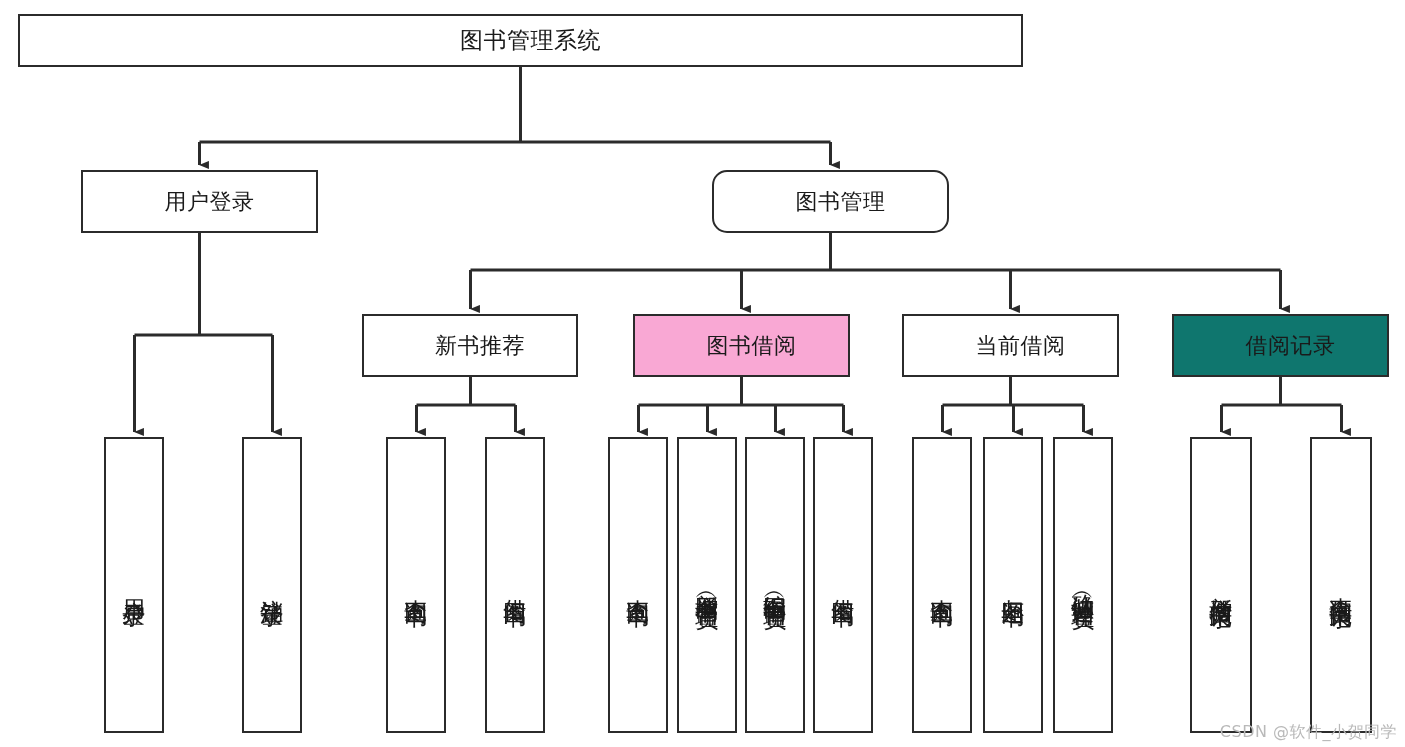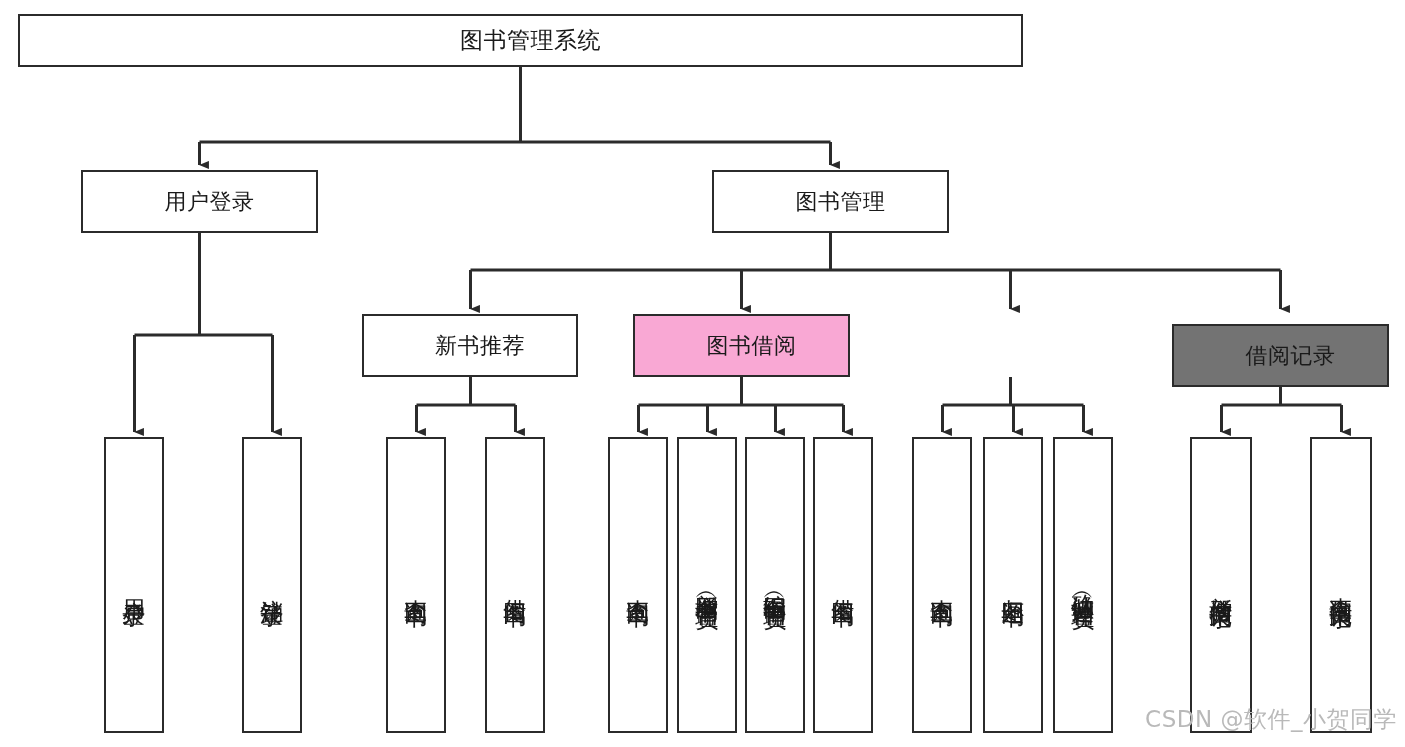--- a/index.html
+++ b/index.html
@@ -61,22 +61,22 @@
     text-orientation: upright;
     font-size: 23px;
     line-height: 1.06;
     letter-spacing: 2px;
     white-space: normal;
     max-height: 100%;
   }
   #watermark {
     position: absolute;
     right: 8px;
-    bottom: 12px;
-    font-size: 23px;
+    bottom: 4px;
+    font-size: 16px;
     color: #b9b9b9;
     letter-spacing: 0.5px;
     white-space: nowrap;
     pointer-events: none;
   }
 </style>
 </head>
 <body>
 
 <div id="canvas">
@@ -133,31 +133,34 @@
     </g>
   </svg>
 
   <div class="node horiz root" style="left: 18px; top: 14px; width: 1005px; height: 53px; border-color: rgb(43, 43, 43); background: rgb(255, 255, 255); color: rgb(26, 26, 26);">
     <span class="lbl">图书管理系统</span>
   </div>
 
   <div class="node horiz" style="left: 81px; top: 170px; width: 237px; height: 63px; border-color: rgb(43, 43, 43); background: rgb(255, 255, 255); color: rgb(26, 26, 26);">
     <span class="lbl">用户登录</span>
   </div>
-  <div class="node horiz" style="left: 712px; top: 170px; width: 237px; height: 63px; border-color: rgb(43, 43, 43); background: rgb(255, 255, 255); color: rgb(26, 26, 26);">
+  <div class="node horiz" style="left: 712px; top: 170px; width: 237px; height: 63px; border-color: rgb(43, 43, 43); background: rgb(255, 255, 255); color: rgb(26, 26, 26); border-radius: 15px;">
     <span class="lbl">图书管理</span>
   </div>
 
   <div class="node horiz" style="left: 362px; top: 314px; width: 216px; height: 63px; border-color: rgb(43, 43, 43); background: rgb(255, 255, 255); color: rgb(26, 26, 26); justify-content: center;">
     <span class="lbl">新书推荐</span>
   </div>
   <div class="node horiz" style="left: 633px; top: 314px; width: 217px; height: 63px; border-color: rgb(43, 43, 43); background: #f9a8d4; color: rgb(26, 26, 26);">
     <span class="lbl">图书借阅</span>
   </div>
-  <div class="node horiz" style="left: 1172px; top: 324px; width: 217px; height: 63px; border-color: rgb(43, 43, 43); background: #737373; color: rgb(26, 26, 26);">
+  <div class="node horiz" style="left: 902px; top: 314px; width: 217px; height: 63px; border-color: rgb(43, 43, 43); background: rgb(255, 255, 255); color: rgb(26, 26, 26);">
+    <span class="lbl">当前借阅</span>
+  </div>
+  <div class="node horiz" style="left: 1172px; top: 314px; width: 217px; height: 63px; border-color: rgb(43, 43, 43); background: #0f766e; color: rgb(26, 26, 26);">
     <span class="lbl">借阅记录</span>
   </div>
 
   <div class="node vert" style="left: 104px; top: 437px; width: 60px; height: 296px; border-color: rgb(43, 43, 43); background: rgb(255, 255, 255); color: rgb(26, 26, 26);">
     <span class="lbl">用户登录</span>
   </div>
   <div class="node vert" style="left: 242px; top: 437px; width: 60px; height: 296px; border-color: rgb(43, 43, 43); background: rgb(255, 255, 255); color: rgb(26, 26, 26);">
     <span class="lbl">注销登录</span>
   </div>
   <div class="node vert" style="left: 386px; top: 437px; width: 60px; height: 296px; border-color: rgb(43, 43, 43); background: rgb(255, 255, 255); color: rgb(26, 26, 26);">

